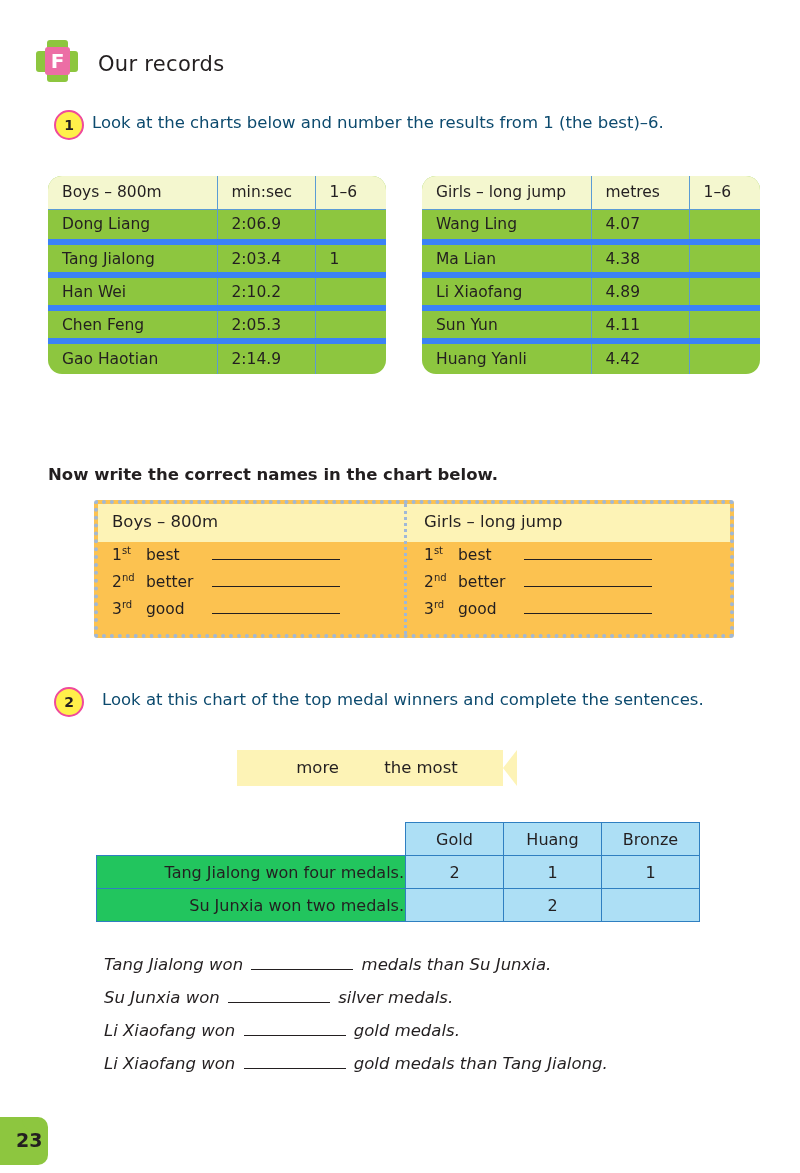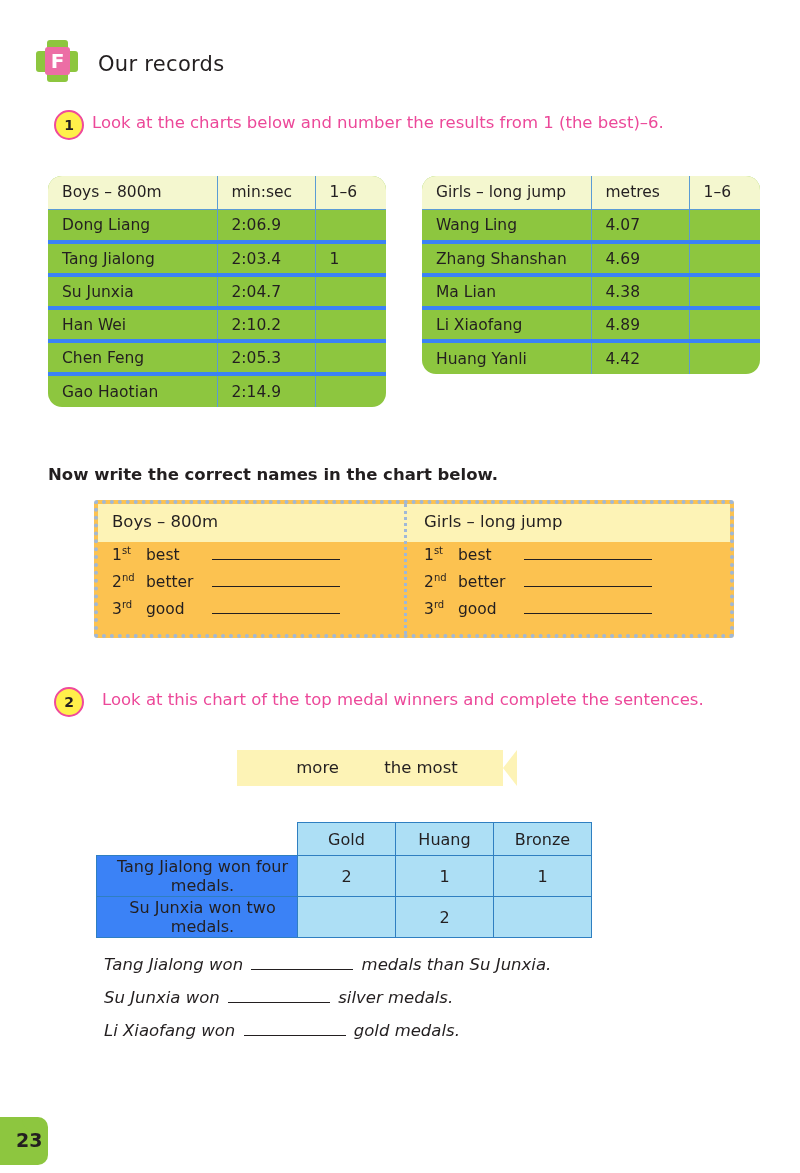--- a/index.html
+++ b/index.html
@@ -76,21 +76,21 @@
     line-height: 26px;
     text-align: center;
     font-family: "DejaVu Sans", sans-serif;
   }
   .task1-num { left: 54px; top: 110px; }
   .task2-num { left: 54px; top: 687px; }
 
   .task-text {
     position: absolute;
     font-size: 16.5px;
-    color: #ec4899;
+    color: #0c4a6e;
   }
   .task1-text { left: 92px; top: 113px; }
   .task2-text { left: 102px; top: 690px; }
 
   .subinstruction {
     position: absolute;
     left: 48px;
     top: 465px;
     font-size: 16.5px;
     font-weight: bold;
@@ -115,21 +115,21 @@
     table-layout: fixed;
     font-size: 15.5px;
   }
   .record-table th,
   .record-table td {
     height: 33px;
     padding: 0 0 0 14px;
     text-align: left;
     font-weight: normal;
     border-right: 1px solid #5b9bd5;
-    border-bottom: 4px solid #3b82f6;
+    border-bottom: 6px solid #3b82f6;
     color: #231f20;
     box-sizing: border-box;
   }
   .record-table th {
     background: #f4f7cf;
     border-bottom: 1px solid #5b9bd5;
   }
   .record-table tr th:last-child,
   .record-table tr td:last-child {
     border-right: none;
@@ -237,35 +237,35 @@
   
   .medal-wrap {
     position: absolute;
     left: 96px;
     top: 822px;
     width: 604px;
   }
   .medal-table {
     border-collapse: collapse;
     table-layout: fixed;
-    width: 496px;
+    width: 604px;
     font-size: 16px;
   }
   .medal-table td, .medal-table th {
     border: 1.5px solid #2f7fc1;
     height: 33px;
     box-sizing: border-box;
     font-weight: normal;
     text-align: center;
     color: #231f20;
   }
   .medal-table .sent-cell {
-    text-align: center;
+    text-align: right;
     padding-left: 12px;
-    background: #3b82f6;
+    background: #22c55e;
     width: 310px;
   }
   .medal-table .hdr {
     background: #addff5;
     width: 98px;
   }
   .medal-table .num {
     background: #addff5;
     width: 98px;
   }
@@ -353,25 +353,20 @@
           <td>Dong Liang</td>
           <td>2:06.9</td>
           <td class="rank-cell"></td>
         </tr>
         <tr>
           <td>Tang Jialong</td>
           <td>2:03.4</td>
           <td class="rank-cell">1</td>
         </tr>
         <tr>
-          <td>Su Junxia</td>
-          <td>2:04.7</td>
-          <td class="rank-cell"></td>
-        </tr>
-        <tr>
           <td>Han Wei</td>
           <td>2:10.2</td>
           <td class="rank-cell"></td>
         </tr>
         <tr>
           <td>Chen Feng</td>
           <td>2:05.3</td>
           <td class="rank-cell"></td>
         </tr>
         <tr>
@@ -392,32 +387,32 @@
           <th class="col-rank">1–6</th>
         </tr>
       </thead>
       <tbody>
         <tr>
           <td>Wang Ling</td>
           <td>4.07</td>
           <td class="rank-cell"></td>
         </tr>
         <tr>
-          <td>Zhang Shanshan</td>
-          <td>4.69</td>
-          <td class="rank-cell"></td>
-        </tr>
-        <tr>
           <td>Ma Lian</td>
           <td>4.38</td>
           <td class="rank-cell"></td>
         </tr>
         <tr>
           <td>Li Xiaofang</td>
           <td>4.89</td>
+          <td class="rank-cell"></td>
+        </tr>
+        <tr>
+          <td>Sun Yun</td>
+          <td>4.11</td>
           <td class="rank-cell"></td>
         </tr>
         <tr>
           <td>Huang Yanli</td>
           <td>4.42</td>
           <td class="rank-cell"></td>
         </tr>
       </tbody>
     </table>
   </div>
@@ -509,19 +504,24 @@
     <div class="sentence">
       <span>Su Junxia won</span>
       <span class="blank-inline"></span>
       <span>silver medals.</span>
     </div>
     <div class="sentence">
       <span>Li Xiaofang won</span>
       <span class="blank-inline"></span>
       <span>gold medals.</span>
     </div>
+    <div class="sentence">
+      <span>Li Xiaofang won</span>
+      <span class="blank-inline"></span>
+      <span>gold medals than Tang Jialong.</span>
+    </div>
   </div>
 
   <div class="footer-tab"></div>
   <div class="leaf"></div>
   <div class="footer-num">23</div>
 
 </div>
 
 </body></html>

